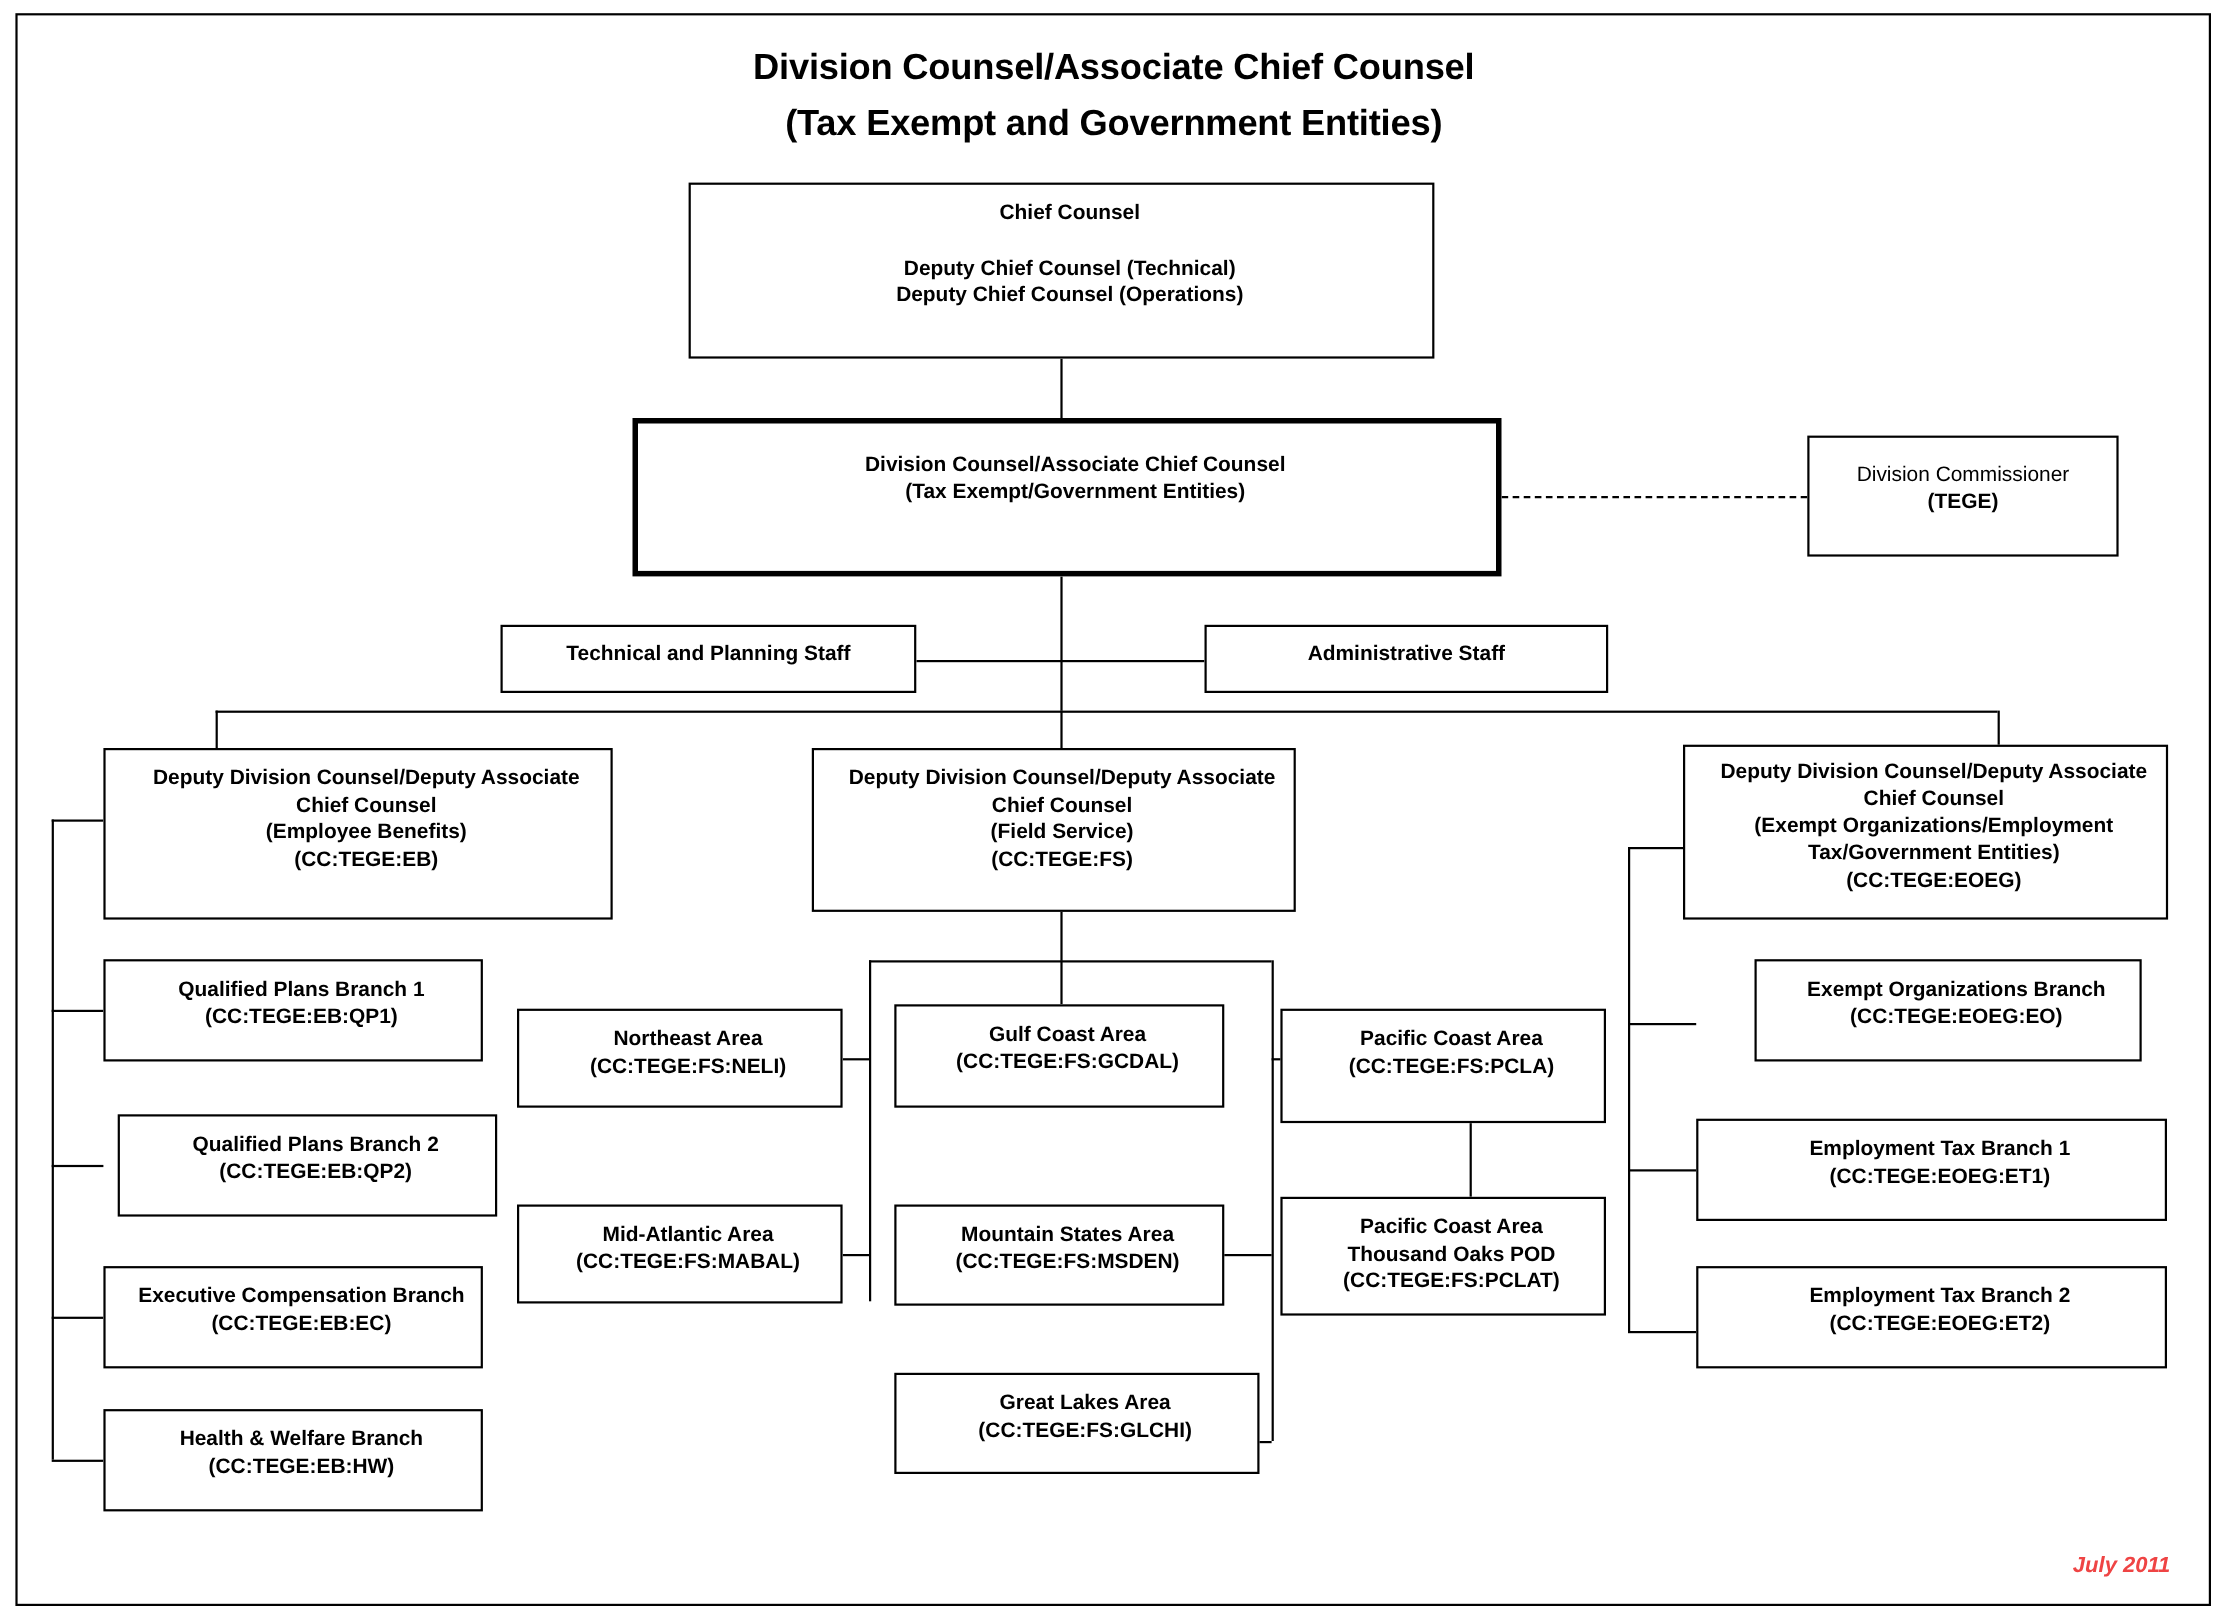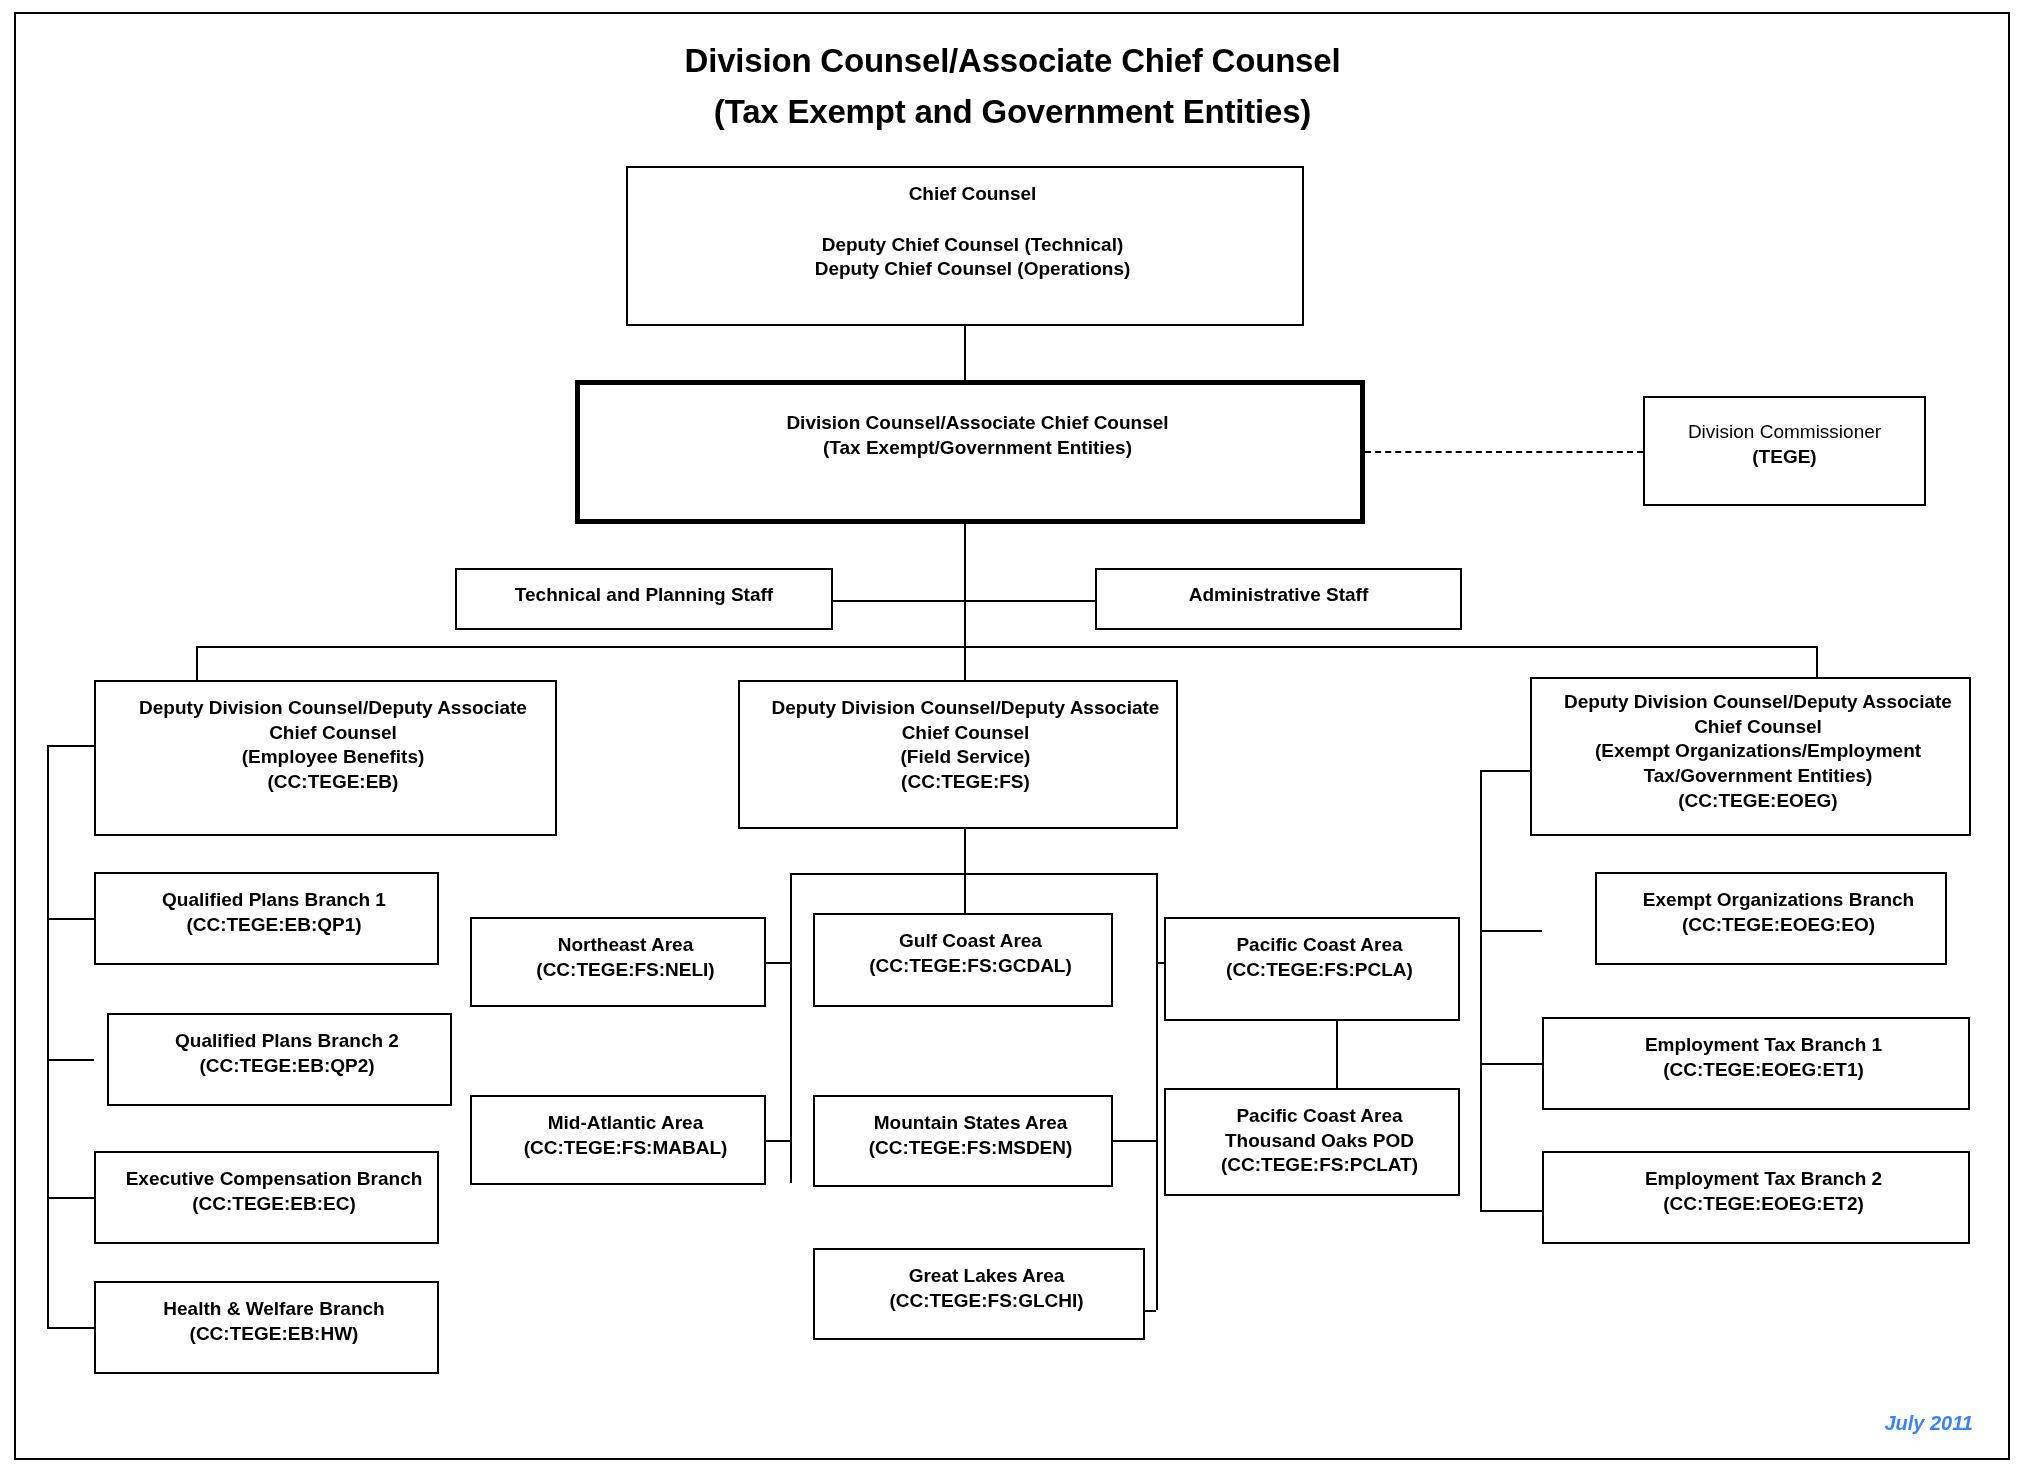--- a/index.html
+++ b/index.html
@@ -51,21 +51,21 @@
   .ln-h{position:absolute;height:0;border-top:2px solid #000;z-index:1;}
   .ln-v{position:absolute;width:0;border-left:2px solid #000;z-index:1;}
   .ln-dash{position:absolute;height:0;border-top:2px dashed #000;z-index:1;}
 
   #datestamp{
     position:absolute;
     right:52px;bottom:38px;
     font-size:20px;
     font-style:italic;
     font-weight:bold;
-    color:#3b82f6;
+    color:#ef4444;
   }
 </style>
 </head>
 <body>
 
 <div id="canvas">
 
   <div id="frame"></div>
 
   <div class="title" id="title-l1">Division Counsel/Associate Chief Counsel</div>

